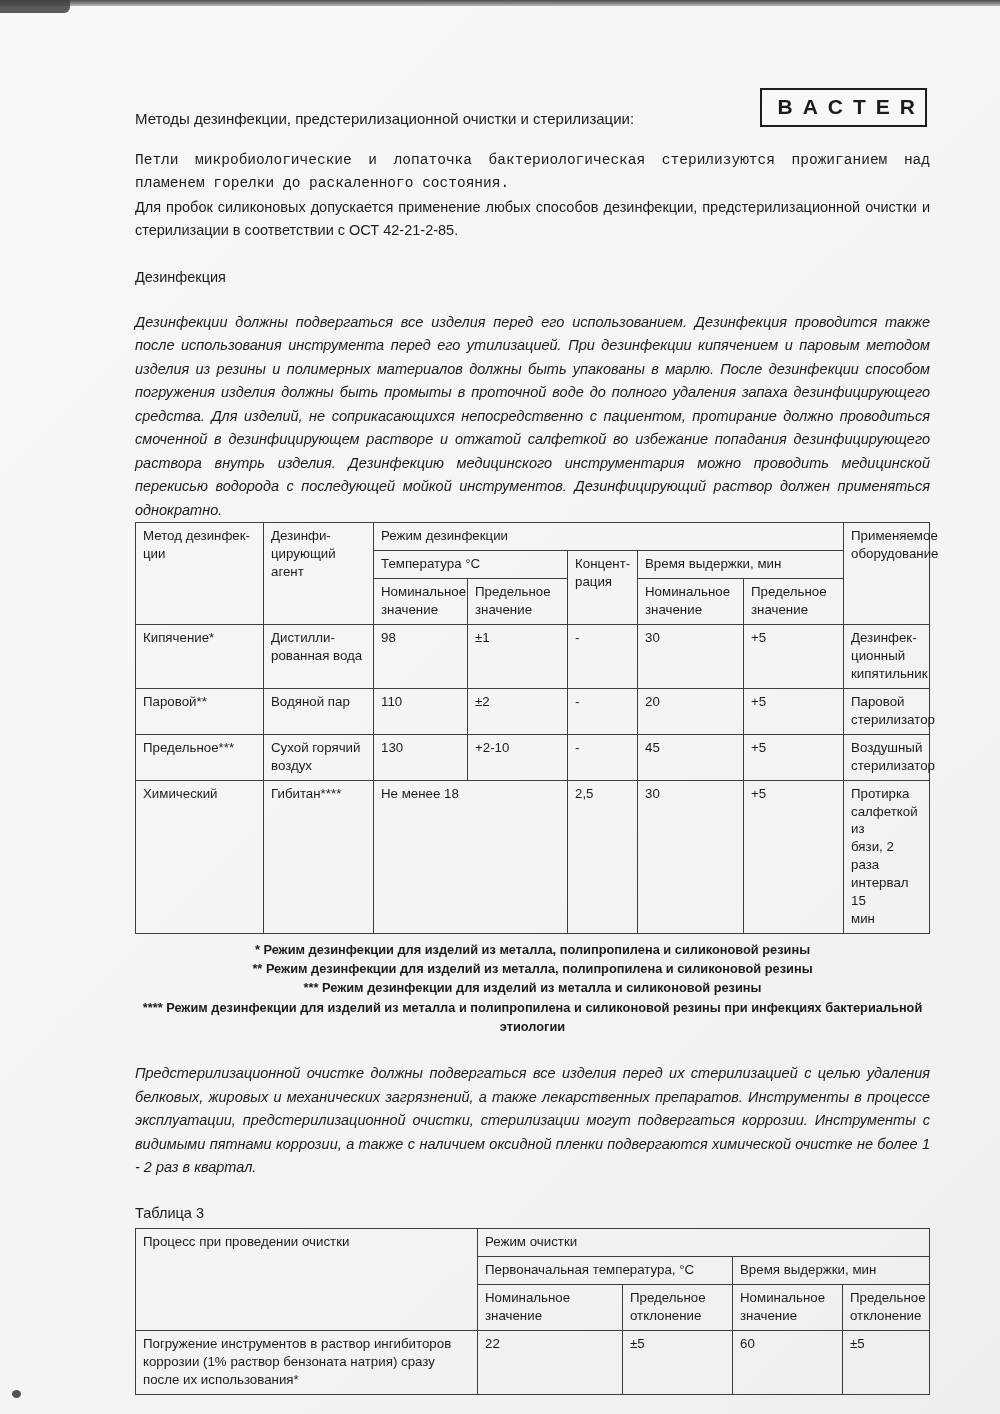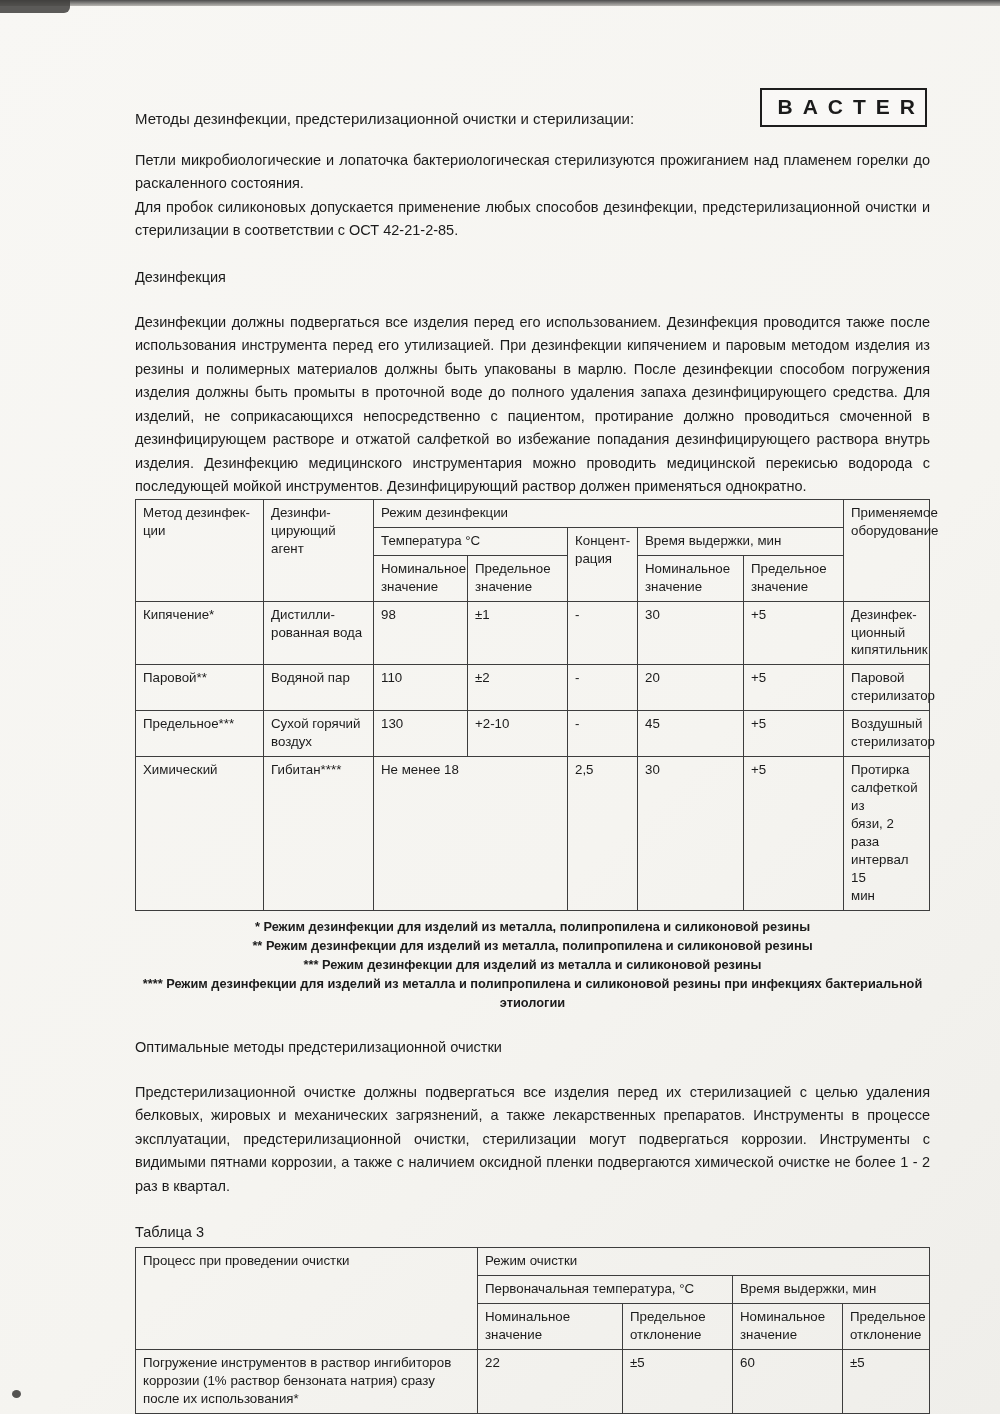--- a/index.html
+++ b/index.html
@@ -25,23 +25,23 @@
     border:2px solid #1d1d1d;
     padding:5px 0 6px 16px;
     font-size:21px; font-weight:bold; letter-spacing:10px;
     background:rgba(255,255,255,.35);
     white-space:nowrap;
   }
 
   .title { font-size:15px; font-weight:normal; margin-top:24px; }
 
   p.body { font-size:14.5px; line-height:1.62; text-align:justify; }
-  .intro { margin-top:22px; }
+  .intro { margin-top:22px;font-family:Liberation Mono, monospace; }
   .heading { font-size:14.5px; margin-top:26px; }
-  .after-heading { margin-top:26px; }
+  .after-heading { margin-top:26px;font-style:italic; }
   .tbl-caption { font-size:14.5px; margin-top:26px; margin-bottom:7px; }
 
   table.t { border-collapse:collapse; width:100%; table-layout:fixed;
     font-size:13.3px; line-height:1.35;padding-left:7px; }
   table.t th, table.t td {
     border:1px solid #3d3d3d;
     padding:4px 7px 5px 7px;
     vertical-align:top;
     text-align:left;
     font-weight:normal;
@@ -164,21 +164,20 @@
     </tbody>
       </table>
 
     <div class="footnotes">
       <div>* Режим дезинфекции для изделий из металла, полипропилена и силиконовой резины</div>
       <div>** Режим дезинфекции для изделий из металла, полипропилена и силиконовой резины</div>
       <div>*** Режим дезинфекции для изделий из металла и силиконовой резины</div>
       <div>**** Режим дезинфекции для изделий из металла и полипропилена и силиконовой резины  при инфекциях бактериальной этиологии</div>
     </div>
 
-    <div class="heading">Оптимальные методы предстерилизационной очистки</div>
     <p class="body after-heading">Предстерилизационной очистке должны подвергаться все изделия перед их стерилизацией с целью удаления белковых, жировых и механических загрязнений, а также лекарственных препаратов. Инструменты в процессе эксплуатации, предстерилизационной очистки, стерилизации могут подвергаться коррозии. Инструменты с видимыми пятнами коррозии, а также с наличием оксидной пленки подвергаются химической очистке не более 1 - 2 раз в квартал.</p>
 
     <div class="tbl-caption">Таблица 3</div>
 
     <table class="t">
       <colgroup>
         <col style="width:342px">
           <col style="width:145px">
           <col style="width:110px">
           <col style="width:110px">

